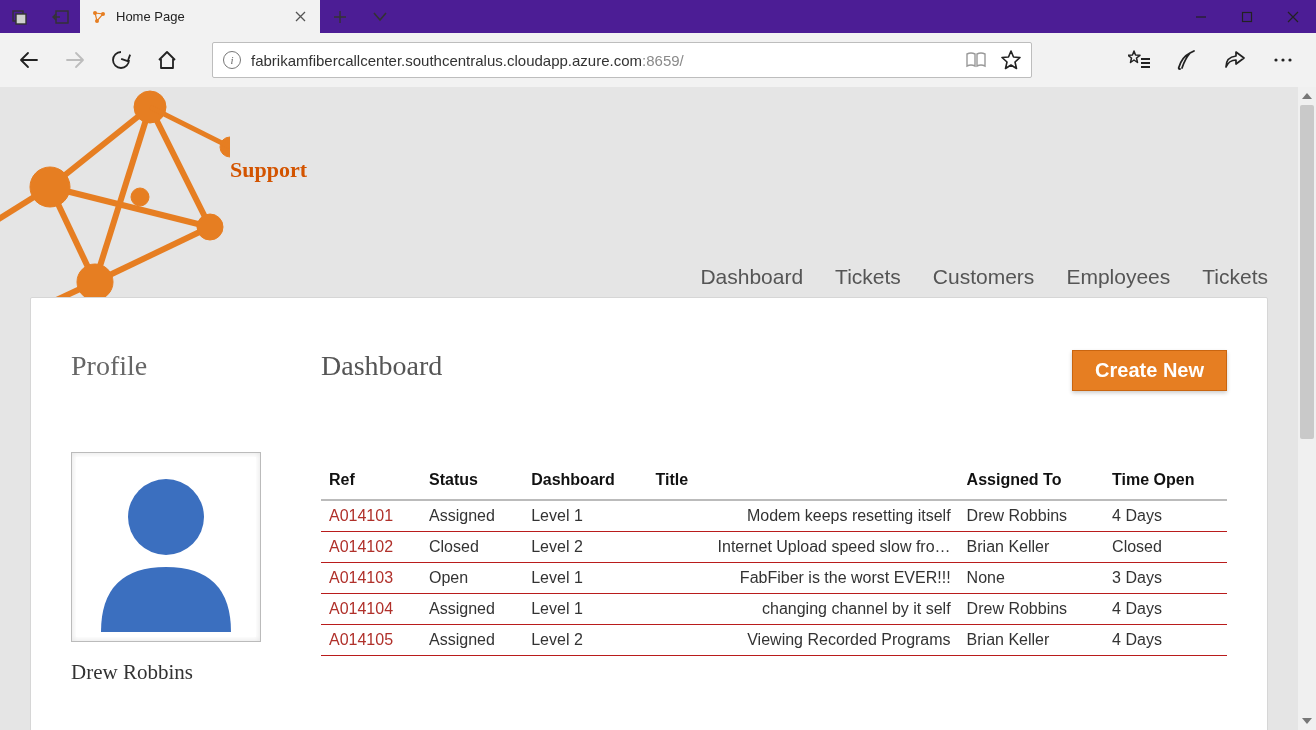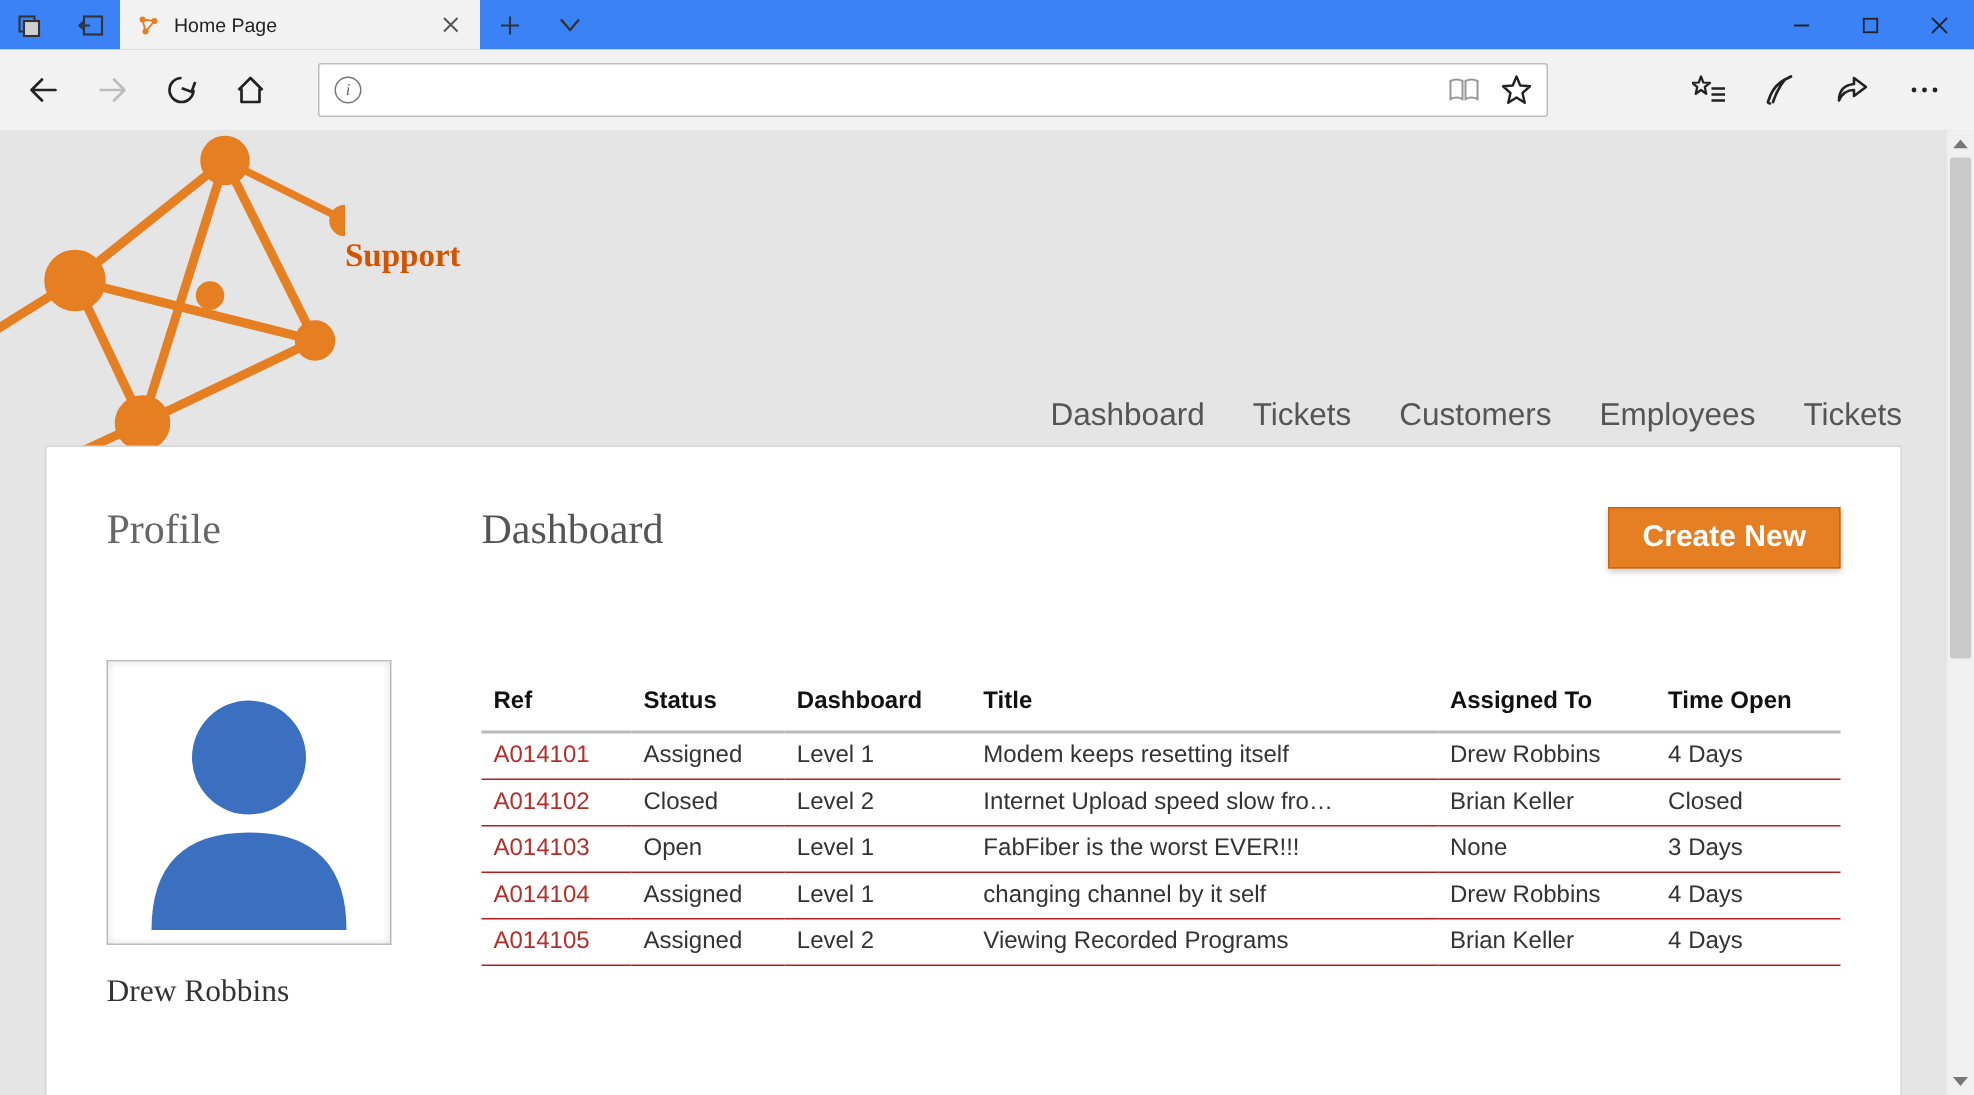--- a/index.html
+++ b/index.html
@@ -1,20 +1,20 @@
 <!DOCTYPE html>
 <html><head>
 <meta charset="utf-8">
 <style>
 * { margin: 0; padding: 0; box-sizing: border-box; font-family: "Segoe UI", Arial, sans-serif; }
 html, body { width: 1316px; height: 730px; overflow: hidden; background: #fff; }
 
 
 .chrome { width: 100%; height: 100%; display: flex; flex-direction: column; background: #cfcfcf; }
-.titlebar { height: 33px; background: #3b82f6; display: flex; align-items: stretch; }
+.titlebar { height: 33px; background: #4c1d95; display: flex; align-items: stretch; }
 .tb-left { display: flex; align-items: center; }
 .tb-btn { width: 40px; height: 33px; display: flex; align-items: center; justify-content: center; }
 .tab { background: #f2f2f2; display: flex; align-items: center; padding: 0 12px 0 10px; height: 33px; min-width: 240px; gap: 8px; }
 .tab .favicon { width: 18px; height: 18px; display:flex; align-items:center; justify-content:center; }
 .tab .tab-title { font-size: 13px; color: #222; flex: 1; }
 .tab .tab-close { width: 16px; height: 16px; display:flex; align-items:center; justify-content:center; color:#555; font-size: 14px; }
 .newtab, .tabactions { width: 40px; display:flex; align-items:center; justify-content:center; color:#333; }
 .tb-spacer { flex: 1; }
 .win-controls { display:flex; }
 .win-controls .win-btn { width: 46px; height: 33px; display:flex; align-items:center; justify-content:center; color:#222; }
@@ -43,36 +43,36 @@
 .page { position:relative; padding: 0; }
 .header { position:relative; height: 210px; }
 .logo { position:absolute; left:0; top:0; width:230px; height:210px; }
 .brand { position:absolute; left:230px; top:68px; }
 .brand-title { font-size:30px; font-weight:700; letter-spacing:1px; color:#5a3b16; font-family: Georgia, "Times New Roman", serif; }
 .brand-sub { font-size:22px; font-weight:700; color:#d35400; font-family: Georgia, serif; margin-top:2px; }
 .topnav { position:absolute; right:30px; bottom:8px; display:flex; gap:32px; }
 .topnav a { font-size:21px; color:#555; text-decoration:none; cursor:pointer; }
 
 .content-card { margin: 0 30px; background:#fff; border:1px solid #d6d6d6; border-radius:2px; padding: 40px 40px 20px 40px; min-height: 520px; box-shadow: 0 1px 0 rgba(0,0,0,0.03); overflow:hidden; }
-.two-col { display:flex; gap: 40px; }
+.two-col { display:flex; gap: 40px; margin-top: 12px; }
 .sidebar { width: 210px; flex-shrink:0; }
 .sidebar h2 { font-size:28px; font-weight:400; color:#666; font-family: Georgia, serif; margin-bottom: 70px; }
 .avatar { width:190px; height:190px; border:1px solid #bbb; padding:4px; background:#fff; box-shadow: 0 0 6px rgba(0,0,0,0.12) inset; }
 .avatar-inner { width:100%; height:100%; background:#fff; display:flex; align-items:center; justify-content:center; }
 .profile-name { margin-top:18px; font-size:21px; color:#333; font-family: Georgia, serif; }
 
 .main { flex:1; }
 .main-head { display:flex; align-items:flex-start; justify-content:space-between; margin-bottom: 70px; }
 .main-head h2 { font-size:28px; font-weight:400; color:#555; font-family: Georgia, serif; }
 .btn-create { background:#e67e22; color:#fff; border:1px solid #c96510; font-size:20px; font-weight:700; padding:8px 22px; cursor:pointer; box-shadow: 0 2px 4px rgba(0,0,0,0.2); }
 
 table.tickets { width:100%; border-collapse:collapse; font-size:16px; color:#333; }
 table.tickets th { text-align:left; font-weight:700; color:#111; padding:10px 8px; border-bottom:2px solid #bbb; white-space:nowrap; }
 table.tickets td { padding:6px 8px; border-bottom:1px solid #b91c1c; white-space:nowrap; }
-table.tickets td:nth-child(4) { max-width:280px; overflow:hidden; text-overflow:ellipsis; }
+table.tickets td:nth-child(4) { max-width:280px; overflow:hidden; text-overflow:ellipsis;text-align:right; }
 table.tickets td.ref a { color:#b0302a; text-decoration:none; cursor:pointer; }
 
 svg { display:block; }
 </style>
 </head>
 <body>
 
 <div class="chrome">
 
   <div class="titlebar">
@@ -153,20 +153,21 @@
           <path d="M19 4 L19 11 L12 11" fill="none" stroke="#222" stroke-width="1.8" stroke-linejoin="round" transform="rotate(20 15 8)"></path>
         </svg>
     </div>
     <div class="nav-btn">
       <svg width="22" height="22" viewBox="0 0 22 22">
           <path d="M3 11 L11 3 L19 11 M5 10 V19 H17 V10" fill="none" stroke="#222" stroke-width="1.8" stroke-linejoin="round"></path>
         </svg>
     </div>
     <div class="addressbar">
       <span class="addr-info">i</span>
+      <span class="addr-text"><span>fabrikamfibercallcenter.southcentralus.cloudapp.azure.com</span><span class="port">:8659/</span></span>
       <span class="addr-right">
         <span>
           <svg width="22" height="18" viewBox="0 0 22 18">
               <path d="M2 3 Q6 1 10 3 V15 Q6 13 2 15 Z M12 3 Q16 1 20 3 V15 Q16 13 12 15 Z" fill="none" stroke="#999" stroke-width="1.4"></path>
             </svg>
         </span>
         <span>
           <svg width="20" height="20" viewBox="0 0 20 20">
               <path d="M10 1 L12.5 7 L19 7.5 L14 12 L15.5 18.5 L10 15 L4.5 18.5 L6 12 L1 7.5 L7.5 7 Z" fill="none" stroke="#222" stroke-width="1.6" stroke-linejoin="round"></path>
             </svg>

